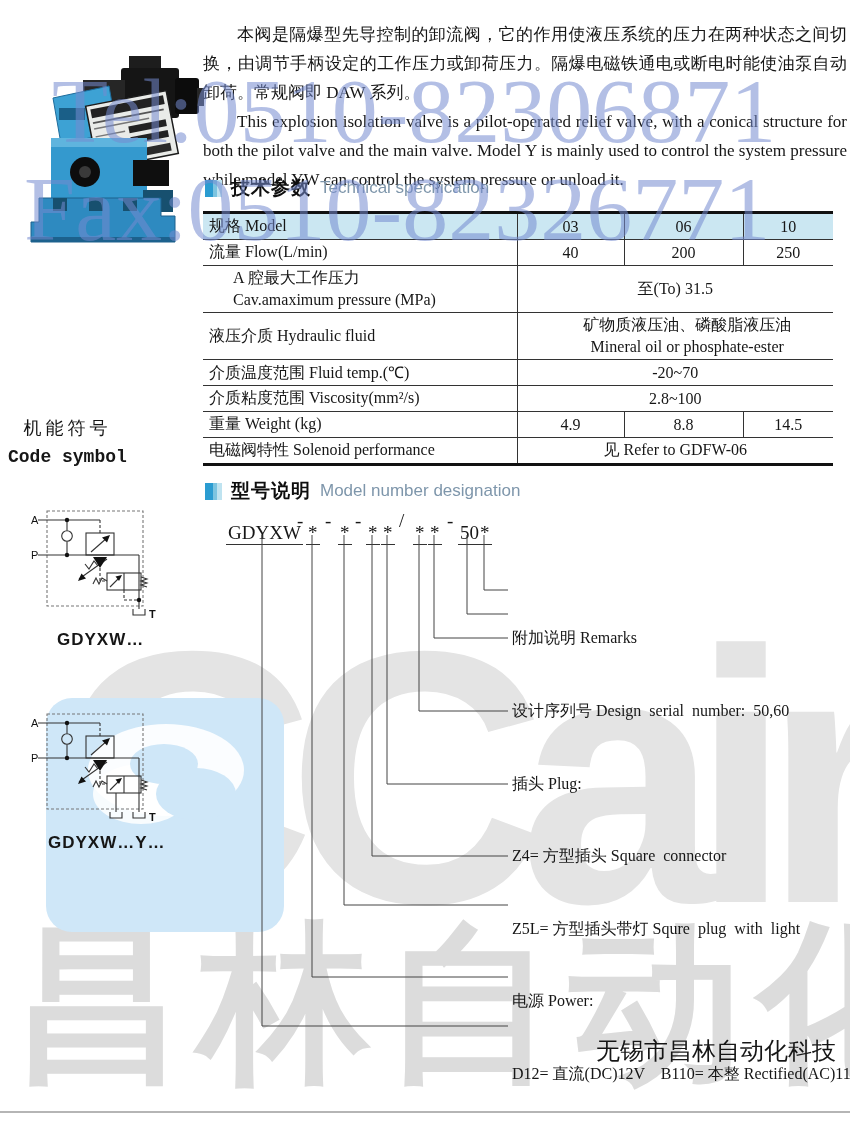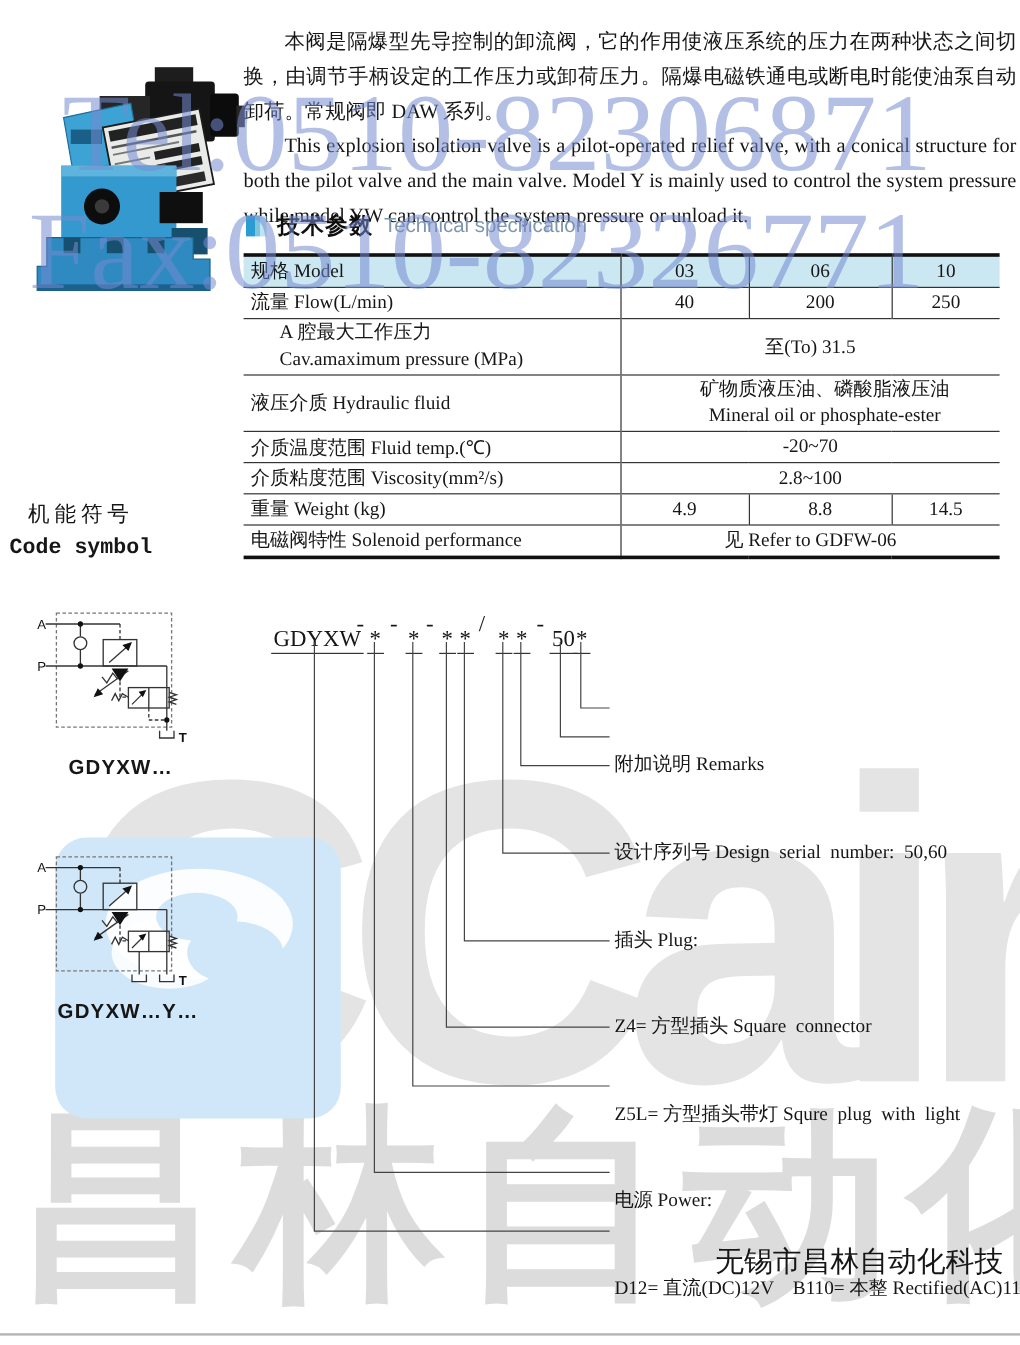--- a/index.html
+++ b/index.html
@@ -264,20 +264,25 @@
         <polygon points="92,72 85.5,73.5 89,78"></polygon>
       </g>
       <g font-family="Liberation Sans,sans-serif" font-size="11" fill="#111">
         <text x="1" y="21">A</text>
         <text x="1" y="56">P</text>
         <text x="119" y="115" font-weight="bold">T</text>
       </g>
     </svg>
     <div class="diag-cap" id="cap2">GDYXW…Y…</div>
 
+    <div class="sec" id="sec-model">
+      <span class="ico"></span>
+      <span class="zh">型号说明</span>
+      <span class="en">Model number designation</span>
+    </div>
 
     <div class="mcode">
       <span class="u p0">GDYXW</span>
       <span class="p1">-</span>
       <span class="u p2">*</span>
       <span class="p3">-</span>
       <span class="u p4">*</span>
       <span class="p5">-</span>
       <span class="u p6">*</span>
       <span class="u p7">*</span>

